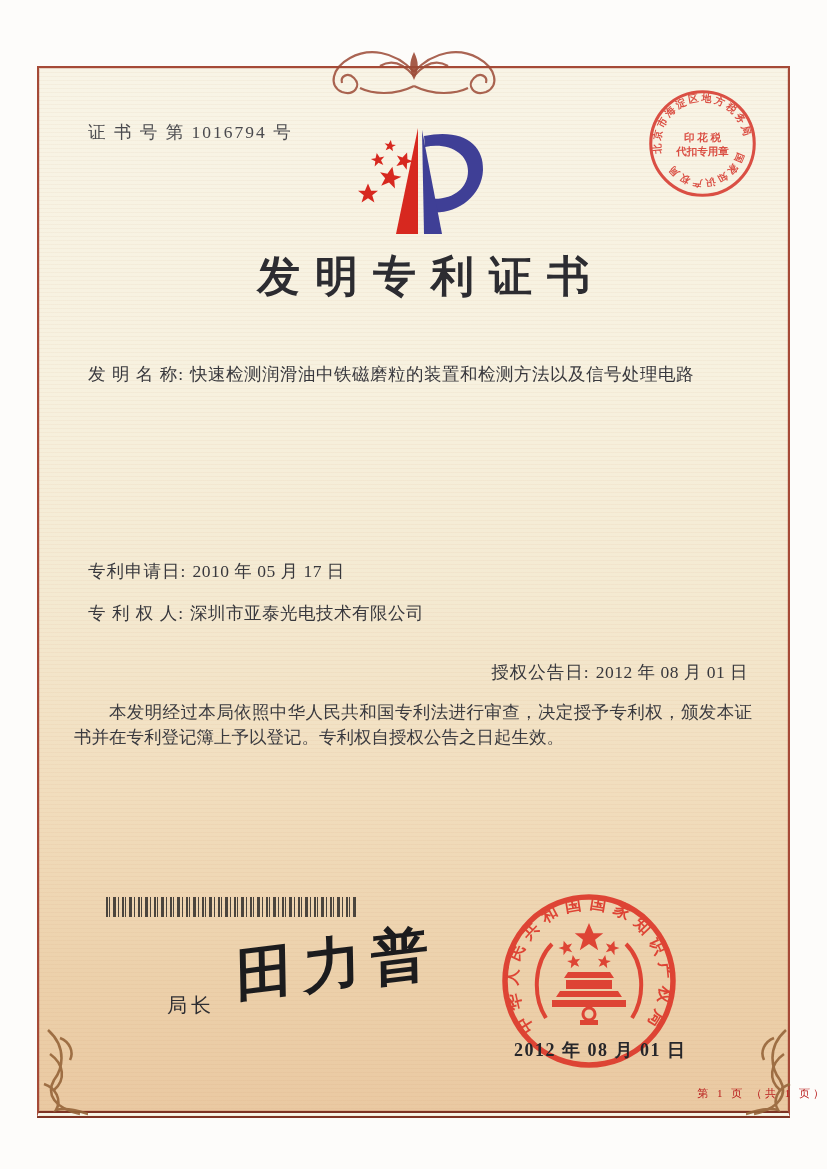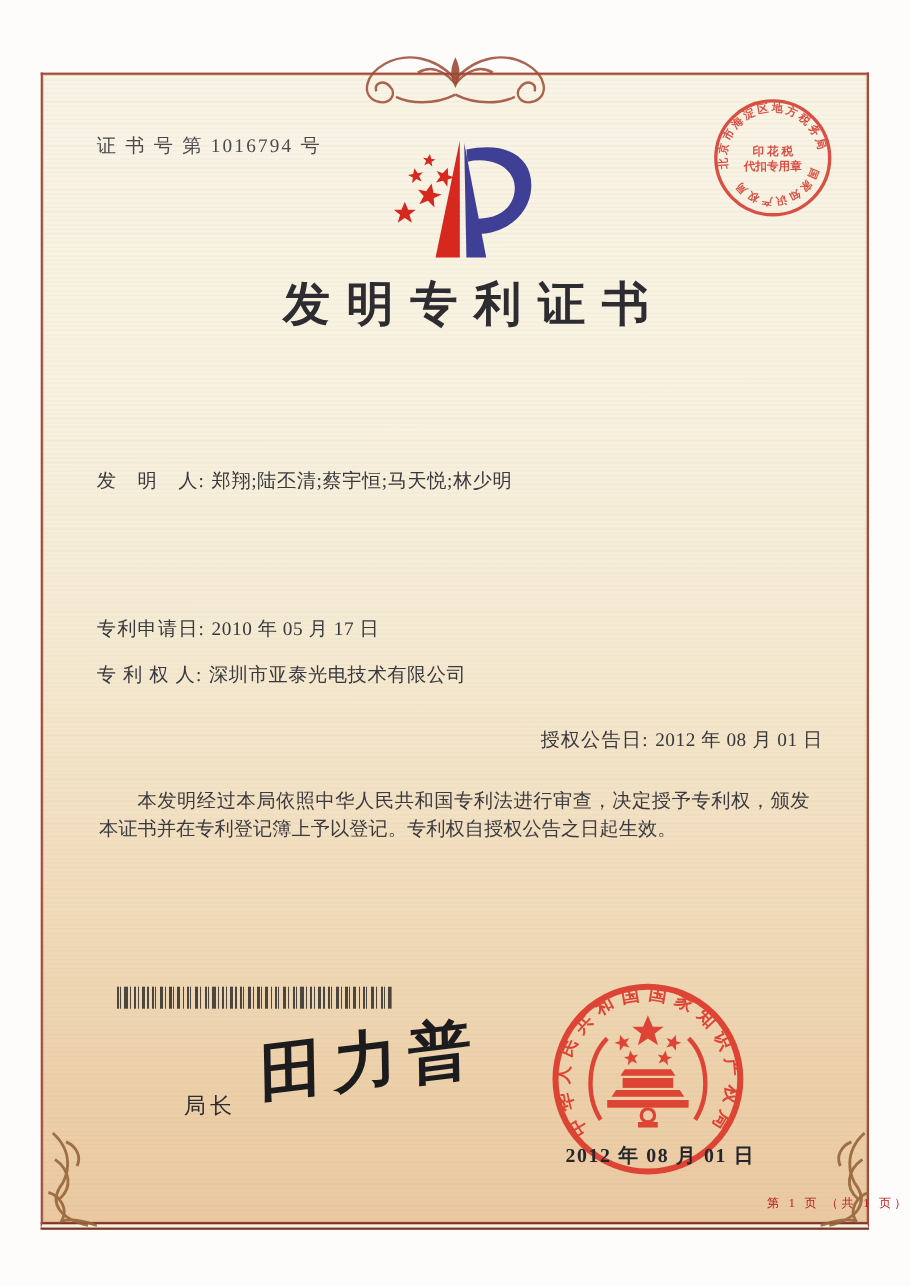--- a/index.html
+++ b/index.html
@@ -32,21 +32,21 @@
   }
   .field{left:88px;width:660px;font-size:17.5px;color:#38383d;white-space:nowrap;}
   .field .lbl{letter-spacing:1px;}
   .field .val{margin-left:6px;letter-spacing:0.5px;}
   .f1{top:362px;} .f2{top:425px;} .f3{top:485px;} .f4{top:543px;margin-top:16px;} .f5{top:601px;} .f6{top:660px;text-align:right;}
   .body-text{
     left:74px;width:678px;top:700px;
     font-size:17.5px;line-height:24.8px;color:#3a3a3f;
     text-align:justify;
   }
-  .body-text p{margin:16px;text-indent:2em;}
+  .body-text p{margin:0;text-indent:2em;}
   .barcode{
     left:106px;top:897px;width:250px;height:20px;
     background:repeating-linear-gradient(90deg,
       #2e2c2a 0 2px, rgba(0,0,0,0) 2px 3px,
       #2e2c2a 3px 4px, rgba(0,0,0,0) 4px 7px,
       #2e2c2a 7px 10px, rgba(0,0,0,0) 10px 12px,
       #2e2c2a 12px 13px, rgba(0,0,0,0) 13px 16px);
     opacity:.85;
   }
   .sig-title{left:167px;top:992px;font-size:20px;color:#2e2e32;letter-spacing:4px;}
@@ -137,22 +137,22 @@
       <use href="#star5" transform="translate(30,66) scale(1.05)"></use>
       <use href="#star5" transform="translate(52,50) scale(1.15) rotate(12)"></use>
       <use href="#star5" transform="translate(40,32) scale(0.72) rotate(-10)"></use>
       <use href="#star5" transform="translate(52,18) scale(0.6) rotate(8)"></use>
       <use href="#star5" transform="translate(66,33) scale(0.9) rotate(20)"></use>
     </g>
   </svg>
 
   <div class="abs title">发明专利证书</div>
 
-  <div class="abs field f2">
-    <span class="lbl">发　明　人:</span><span class="val">郑翔;陆丕清;蔡宇恒;马天悦;林少明</span>
+  <div class="abs field f1">
+    <span class="lbl">发 明 名 称:</span><span class="val">快速检测润滑油中铁磁磨粒的装置和检测方法以及信号处理电路</span>
   </div>
   <div class="abs field f4">
     <span class="lbl">专利申请日:</span><span class="val">2010 年 05 月 17 日</span>
   </div>
   <div class="abs field f5">
     <span class="lbl">专 利 权 人:</span><span class="val">深圳市亚泰光电技术有限公司</span>
   </div>
   <div class="abs field f6">
     <span class="lbl">授权公告日:</span><span class="val">2012 年 08 月 01 日</span>
   </div>

